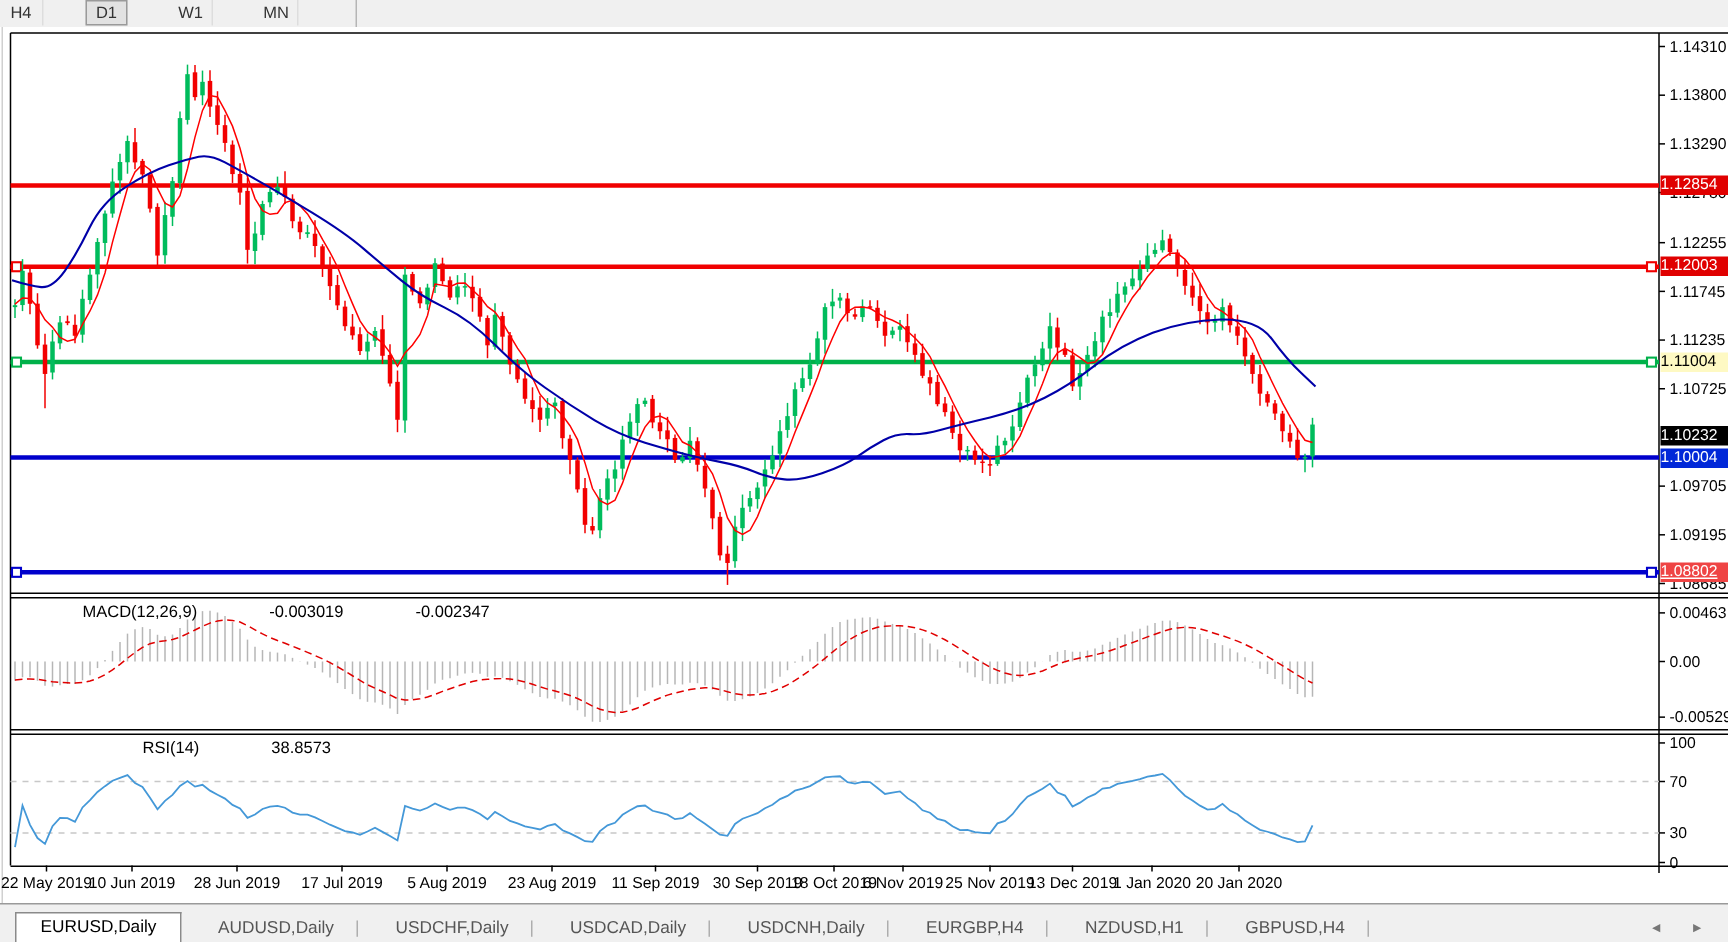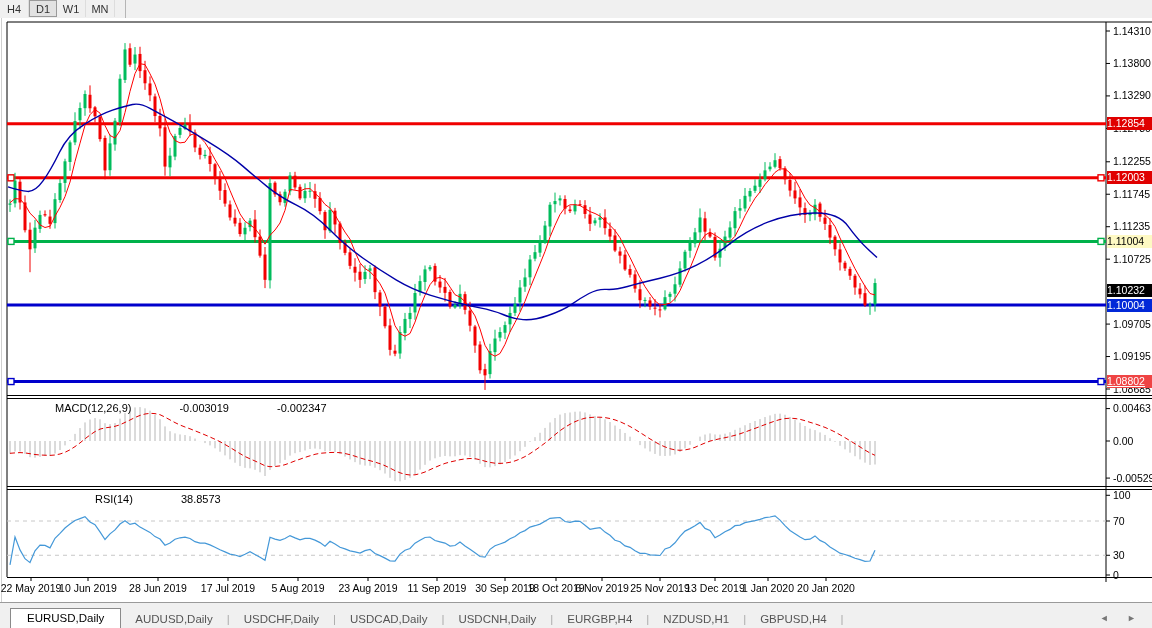--- a/index.html
+++ b/index.html
@@ -1,33 +1,33 @@
 <!DOCTYPE html>
 <html><head>
 <meta charset="utf-8">
 <style>
   html,body{margin:0;padding:0;background:#f0f0f0;font-family:"Liberation Sans",sans-serif;}
   .stage{position:relative;width:1152px;height:628px;background:#f0f0f0;overflow:hidden;}
   
-  .toolbar{position:absolute;left:0;top:0;width:1152px;height:18px;background:#f0f0f0;border-bottom:1px solid #c9c9c9;display:flex;align-items:stretch;}
+  .toolbar{position:absolute;left:0;top:0;width:1152px;height:18px;background:#f0f0f0;border-bottom:1px solid #c9c9c9;display:flex;align-items:stretch;gap:28px;}
   .tf-btn{width:28px;height:17px;font-size:11px;color:#333;display:flex;align-items:center;justify-content:center;border-right:1px solid #ddd;cursor:default;}
   .tf-btn.active{background:#e2e2e2;border:1px solid #9a9a9a;border-right:1px solid #9a9a9a;box-sizing:border-box;}
   .tb-divider{width:1px;background:#b5b5b5;margin-left:10px;}
   
   .chart-window{position:absolute;left:0;top:18px;width:1152px;height:584px;background:#ffffff;}
   .chart-window svg{position:absolute;left:0;top:0;}
   .chart-title{position:absolute;left:12px;top:8px;font-size:11px;color:#000;white-space:nowrap;}
   .chart-title .tri{font-size:8px;margin-right:5px;position:relative;top:-1px;}
   .chart-title span{margin-right:4px;}
   .ind-label{position:absolute;left:12px;font-size:11px;color:#000;white-space:nowrap;}
   .ind-label span{margin-right:5px;padding-left:43px;}
   .badge{position:absolute;left:1107px;width:45px;height:13px;font-size:10.5px;line-height:13px;text-align:left;z-index:5;}
   
   .tabbar{position:absolute;left:0;top:602px;width:1152px;height:26px;background:#f0f0f0;border-top:1px solid #9a9a9a;display:flex;align-items:flex-end;font-size:11.5px;color:#555;}
-  .tab{padding:3px 14px 4px 14px;white-space:nowrap;cursor:default;}
+  .tab{padding:3px 14px 4px 24px;white-space:nowrap;cursor:default;}
   .tab.active{background:#ffffff;border:1px solid #8a8a8a;border-bottom:none;color:#000;margin-left:10px;padding:3px 16px 5px 16px;}
   .tab-sep{color:#aaa;padding-bottom:4px;}
   .tab-arrows{position:absolute;right:8px;bottom:6px;color:#777;font-size:9px;letter-spacing:8px;}
 </style>
 </head>
 <body>
 
 <div class="stage">
 
   <div class="toolbar" id="toolbar">

